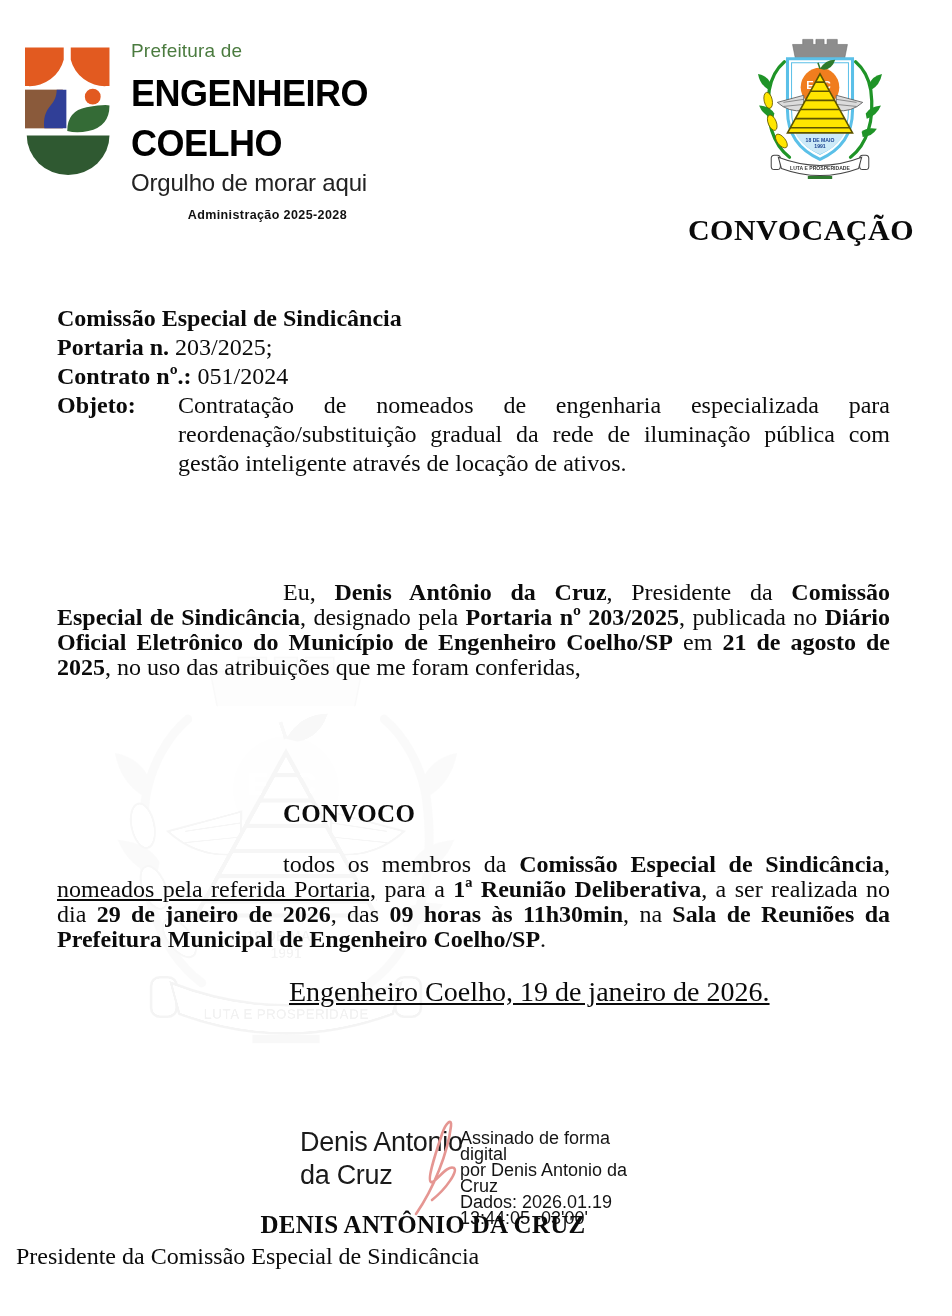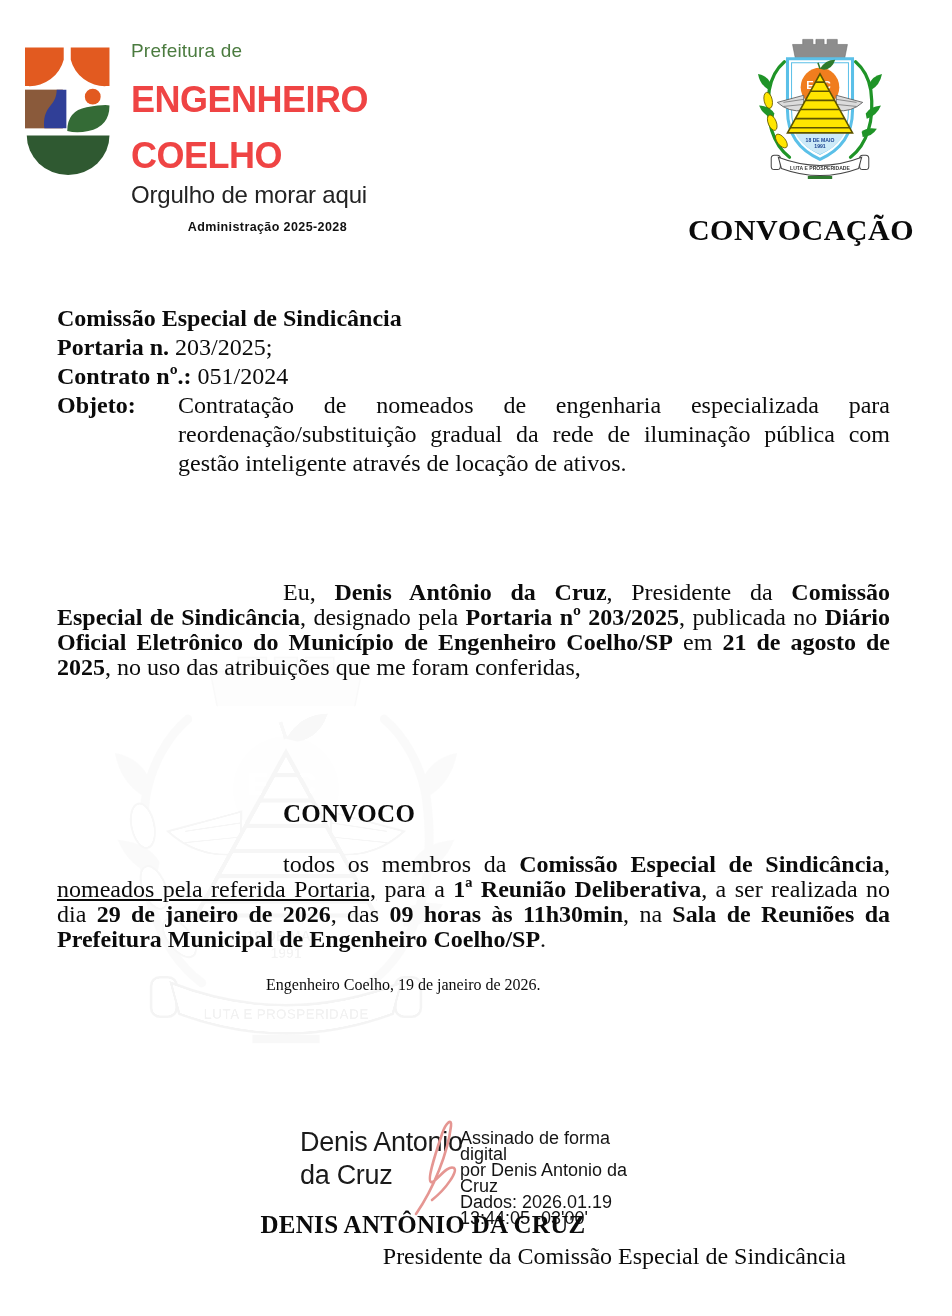--- a/index.html
+++ b/index.html
@@ -2,21 +2,21 @@
 <html lang="pt"><head>
 <meta charset="utf-8">
 <style>
   html,body{margin:0;padding:0;background:#fff;}
   .page{position:relative;width:952px;height:1316px;background:#ffffff;overflow:hidden;
         font-family:"Liberation Serif","DejaVu Serif",serif;color:#0b0b0b;}
   
   .logo-mark{position:absolute;left:25px;top:33px;}
   .logo-text{position:absolute;left:131px;top:40px;font-family:"Liberation Sans","DejaVu Sans",sans-serif;}
   .logo-pretitle{font-size:19px;font-weight:500;color:#4b7b3f;letter-spacing:.2px;}
-  .logo-city{font-size:36px;line-height:37px;font-weight:700;color:#ef4444;letter-spacing:-.5px;margin-top:19px;}
+  .logo-city{font-size:36px;line-height:37px;font-weight:700;color:#000000;letter-spacing:-.5px;margin-top:13px;}
   .logo-tagline{font-size:24px;font-weight:500;color:#232323;margin-top:7px;letter-spacing:-.2px;}
   .logo-admin{font-size:12.5px;font-weight:700;color:#111;width:216px;text-align:right;margin-top:11px;letter-spacing:.4px;}
   
   .crest-box{position:absolute;left:757px;top:37px;width:126px;height:145px;}
   
   .watermark{position:absolute;left:112px;top:650px;width:348px;height:402px;
              opacity:.07;filter:grayscale(1) brightness(1.7);pointer-events:none;}
   
   .doc-title{position:absolute;left:0;top:213px;width:914px;text-align:right;
              font-size:30px;font-weight:700;letter-spacing:.5px;}
@@ -24,30 +24,30 @@
   .b{font-weight:700;}
   .u{text-decoration:underline;}
   .info-row-objeto{display:flex;align-items:flex-start;}
   .objeto-label{width:121px;flex:0 0 121px;font-weight:700;}
   .objeto-text{flex:1;text-align:justify;}
   .para{position:absolute;left:57px;width:833px;font-size:24px;line-height:25px;
         text-align:justify;text-indent:226px;}
   .para1{top:556px;}
   .para2{top:828px;}
   .convoco{position:absolute;left:283px;top:765px;font-size:25px;font-weight:700;letter-spacing:.3px;margin-top:35px;}
-  .dateline{position:absolute;left:266px;top:976px;font-size:16px;}
+  .dateline{position:absolute;left:289px;top:976px;font-size:28px;text-decoration:underline;}
   
   .sig{position:absolute;left:300px;top:1126px;width:360px;height:90px;
        font-family:"Liberation Sans","DejaVu Sans",sans-serif;}
   .sig-big{font-size:27px;line-height:33px;color:#1b1b1b;letter-spacing:-.3px;}
   .sig-flourish{position:absolute;left:104px;top:-10px;}
   .sig-details{position:absolute;left:160px;top:4px;width:185px;font-size:18px;line-height:16px;color:#141414;}
   .sig-official{position:absolute;left:0;top:1211px;width:846px;text-align:center;
                 font-size:25px;font-weight:700;letter-spacing:.3px;}
-  .sig-role{position:absolute;left:0;top:1243px;width:846px;text-align:right;font-size:24px;}
+  .sig-role{position:absolute;left:16px;top:1243px;width:846px;text-align:left;font-size:24px;}
 </style>
 </head>
 <body>
 
 <div class="page">
 
   <svg class="watermark" viewBox="0 0 124 142" aria-hidden="true">
     <use href="#crest-symbol"></use>
   </svg>
 

